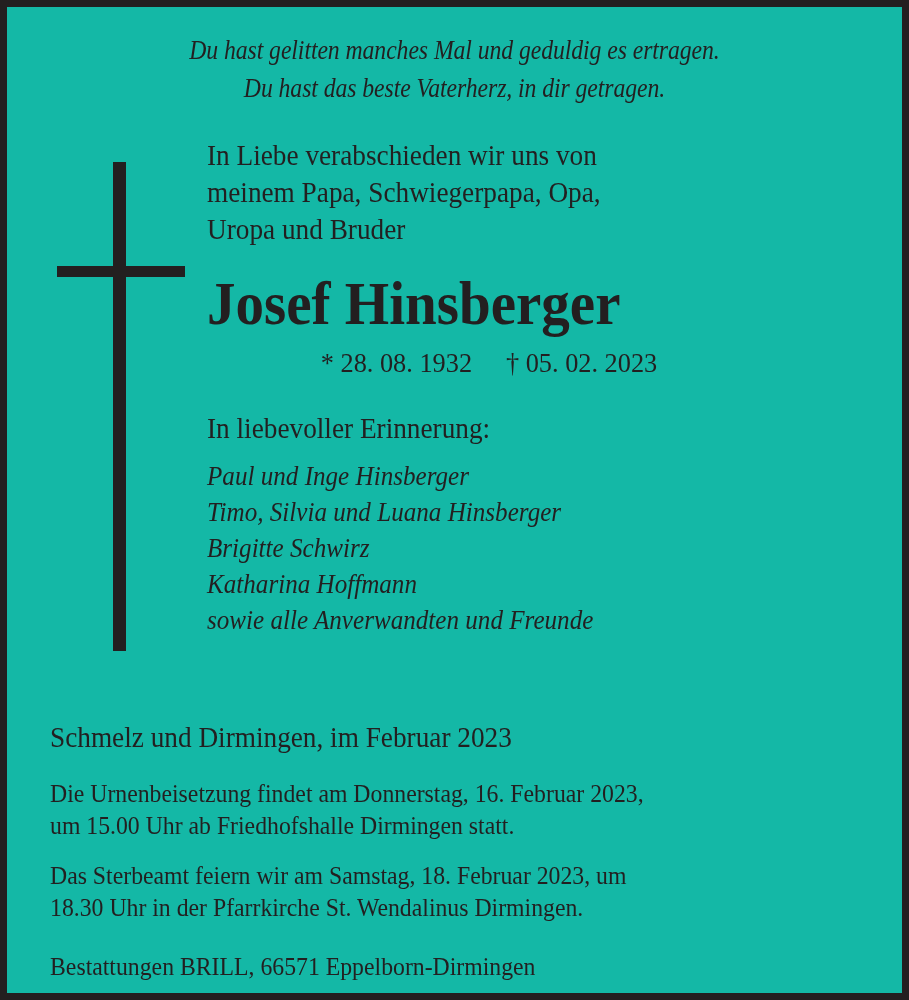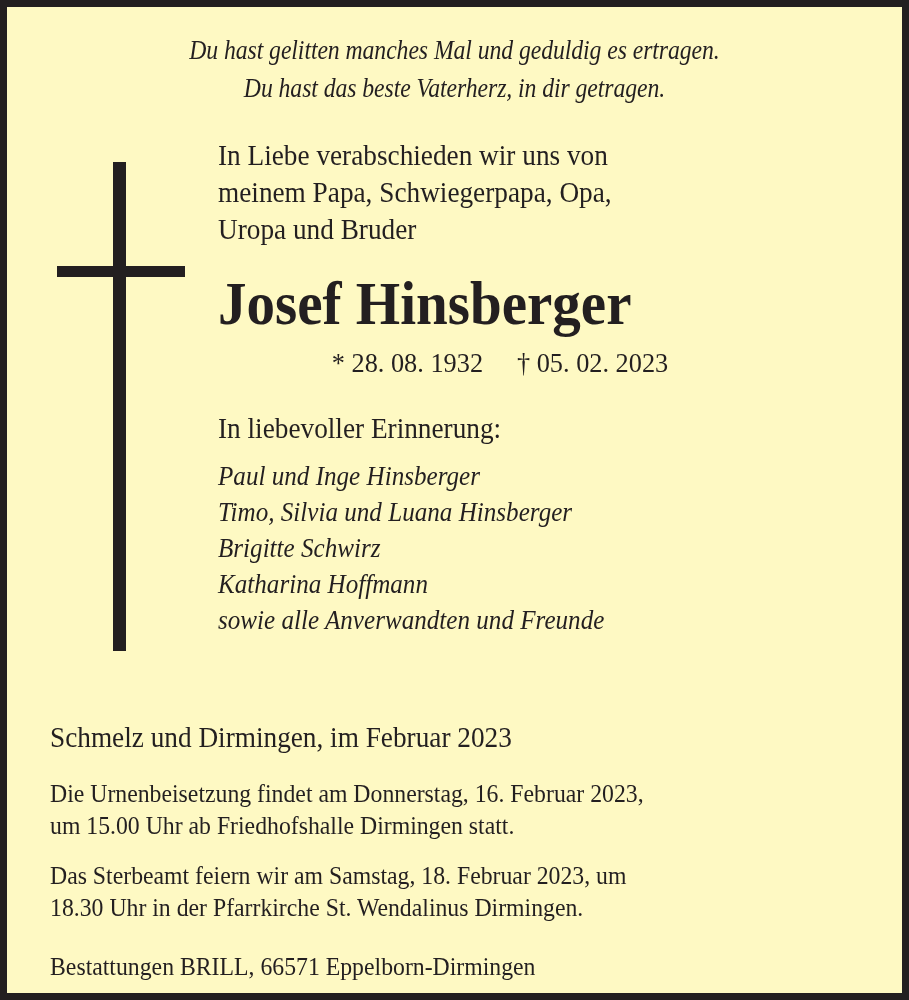--- a/index.html
+++ b/index.html
@@ -21,21 +21,21 @@
     width: 909px;
     height: 1000px;
     background: #ffffff;
     border: 7px solid #231f20;
   }
 
   #obituary-inner {
     position: relative;
     width: 100%;
     height: 100%;
-    background: #fef9c3;
+    background: #14b8a6;
     text-decoration: underline;
   }
 
   
   .verse {
     position: absolute;
     left: 0;
     right: 0;
     top: 24px;
     text-align: center;
@@ -69,21 +69,21 @@
     left: 7px;
     top: 111px;
     width: 128px;
     height: 11px;
     background: #231f20;
   }
 
   
   #main-column {
     position: absolute;
-    left: 211px;
+    left: 200px;
     top: 130px;
     width: 640px;
   }
 
   .intro {
     font-size: 29px;
     line-height: 37px;
     transform: scaleX(0.94);
     transform-origin: left top;
   }

